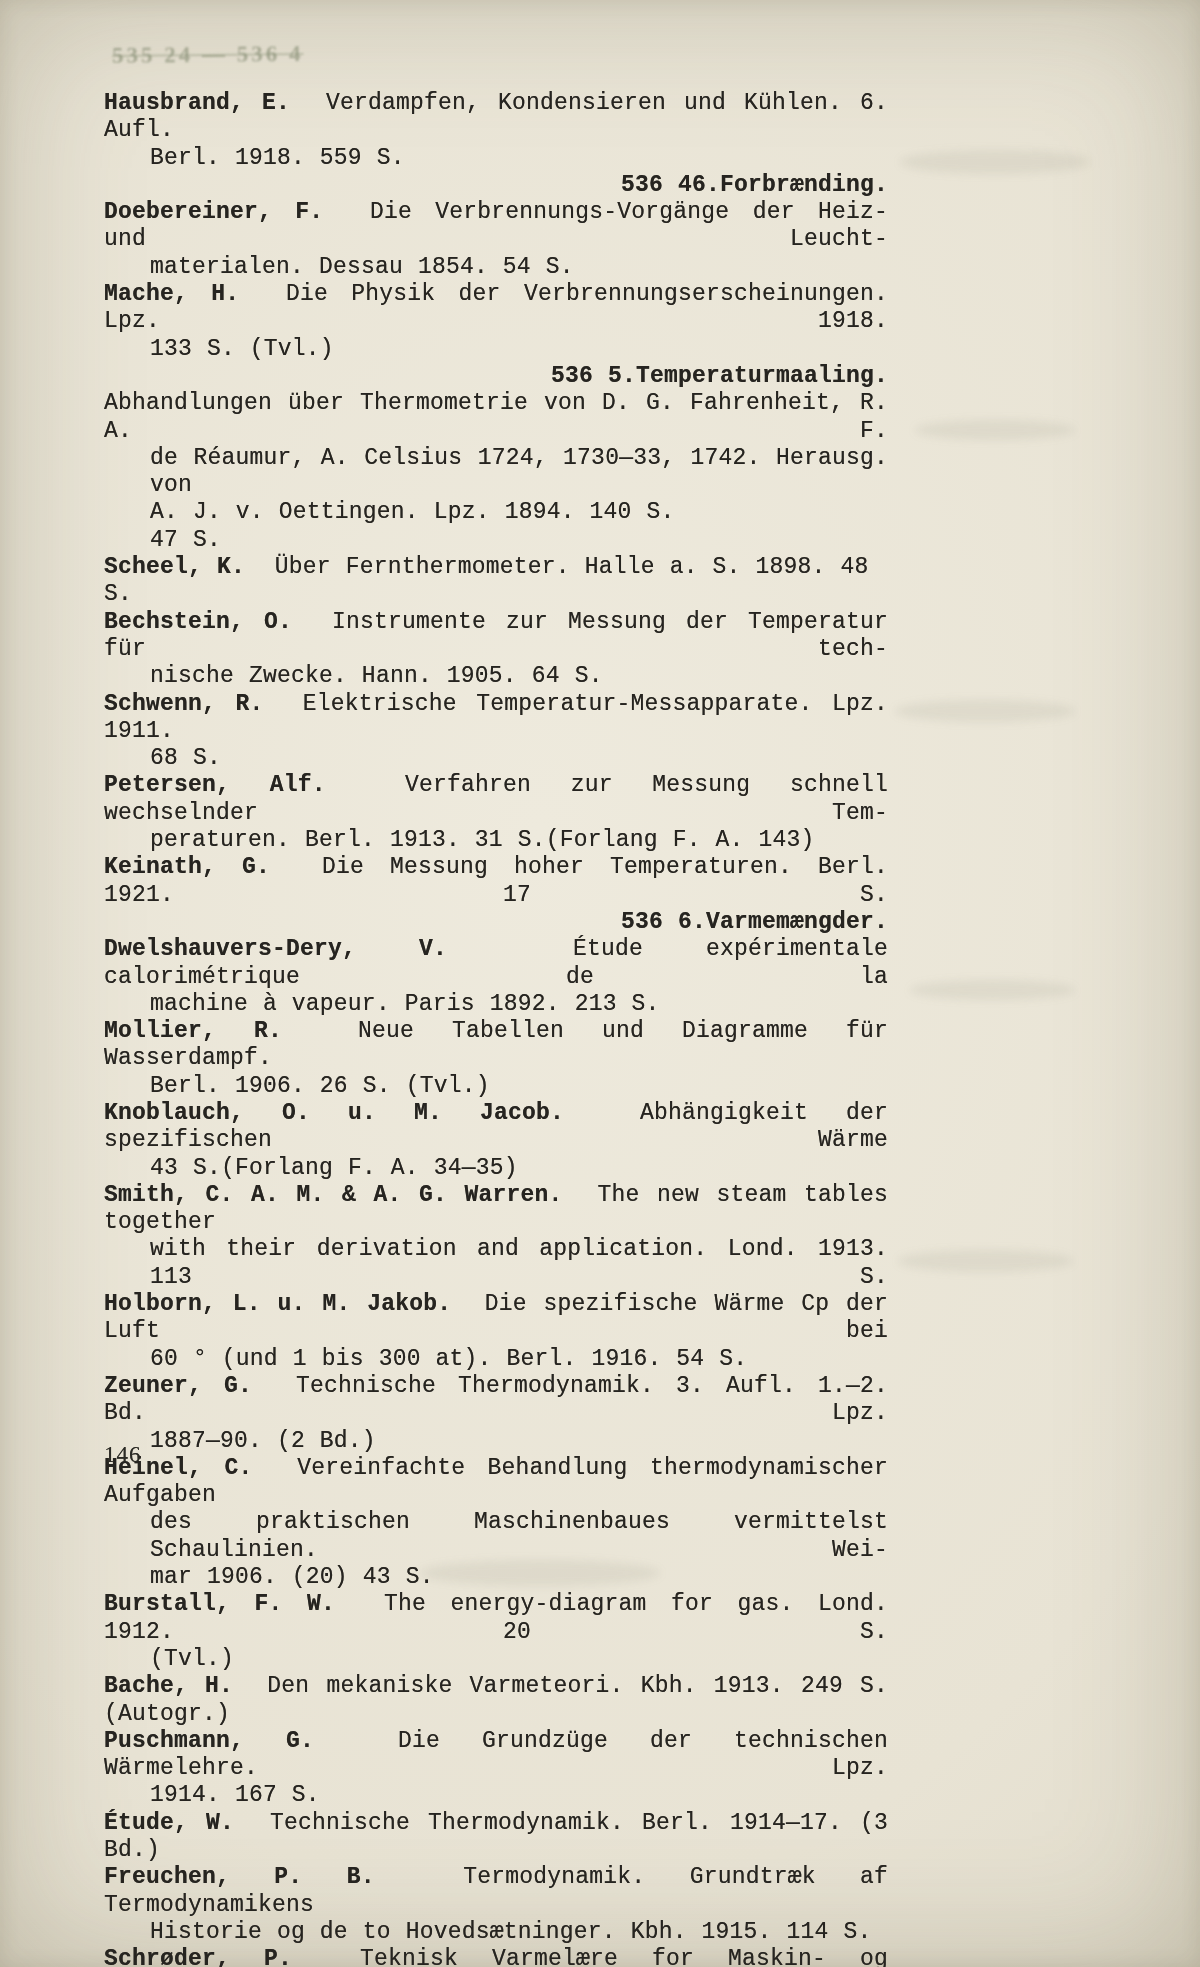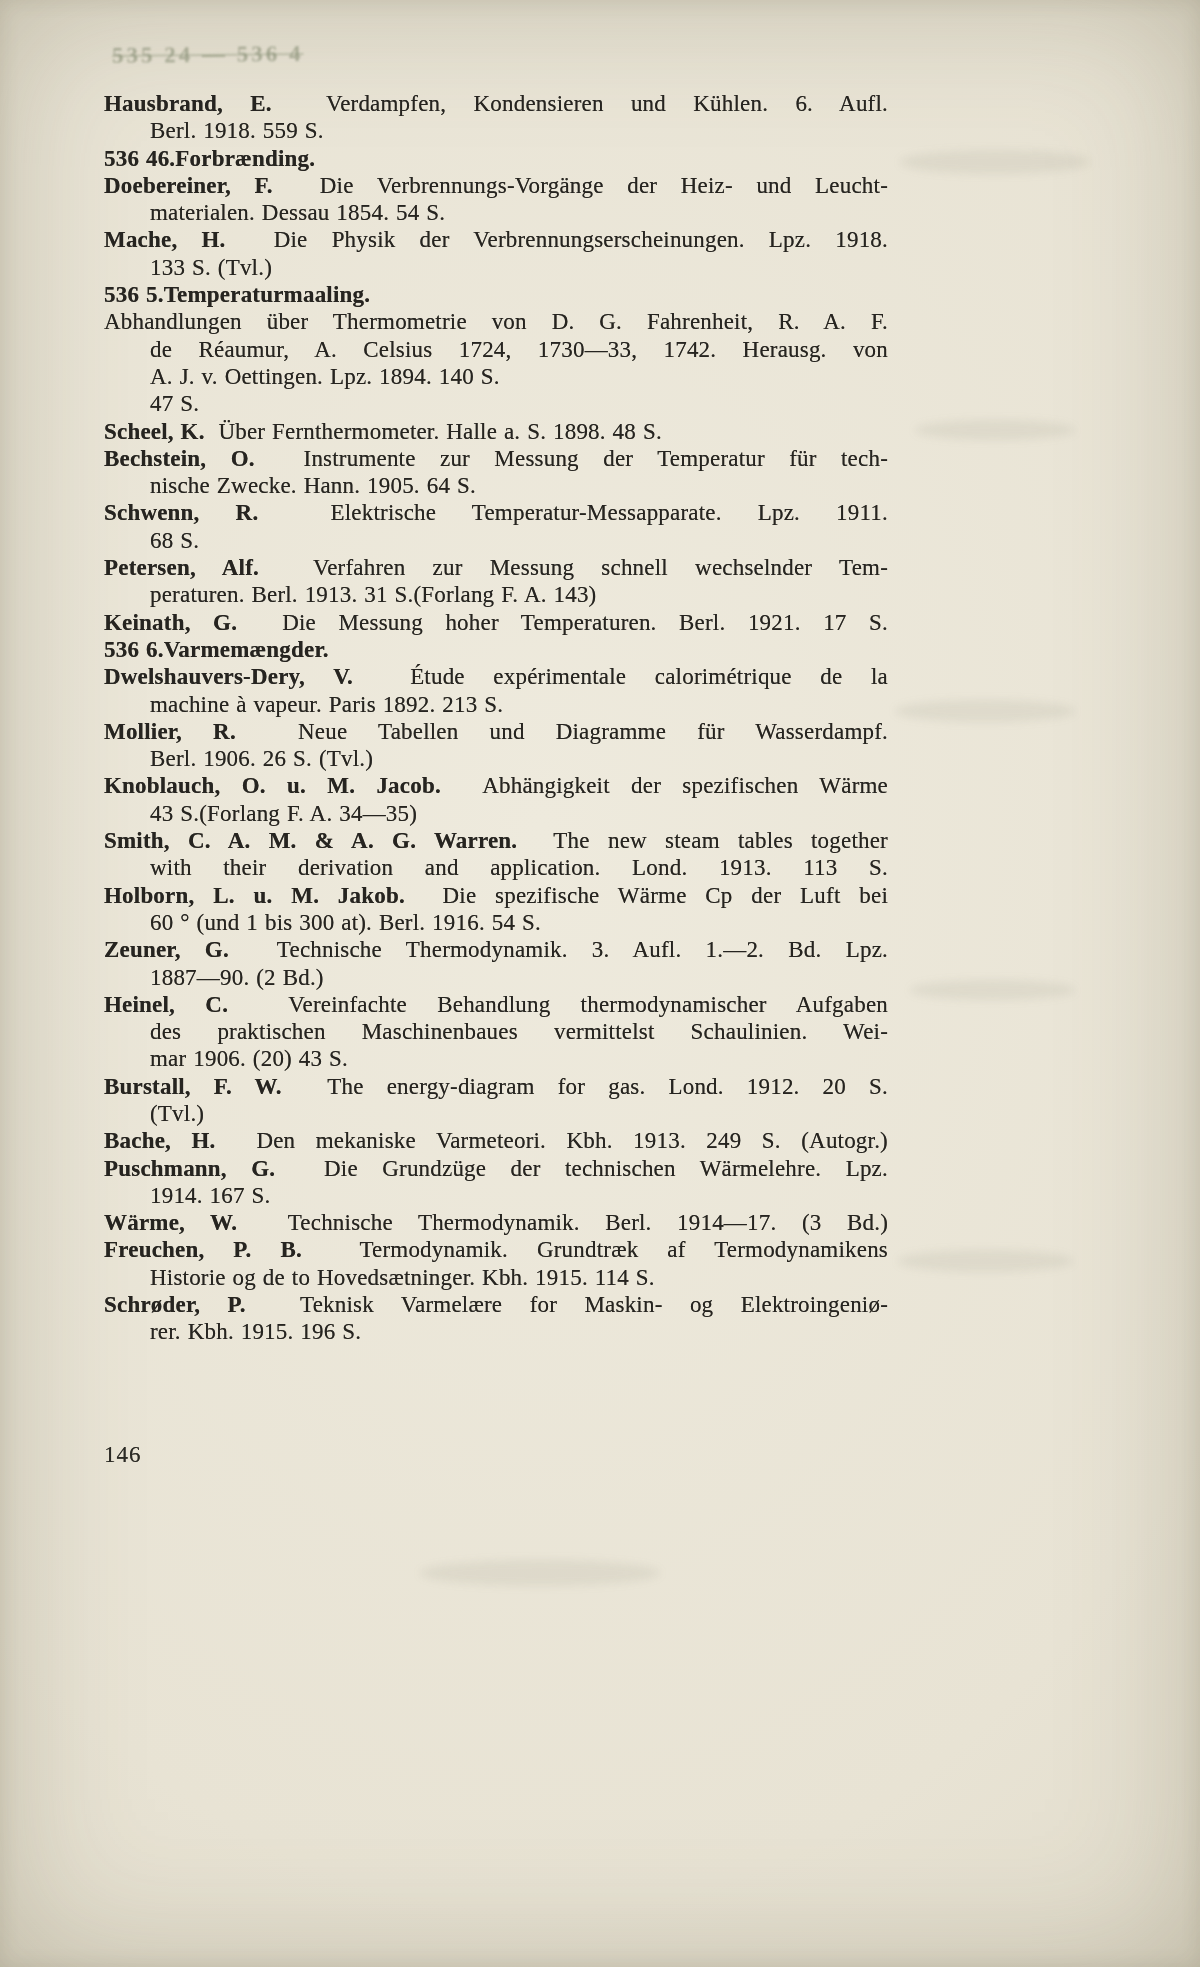--- a/index.html
+++ b/index.html
@@ -31,26 +31,26 @@
     border-radius: 50%;
   }
   .text-block {
     position: absolute; left: 104px; top: 90px; width: 784px;
     color: #262420;
     font-size: 23px; line-height: 27.3px;
     letter-spacing: .2px;
     word-spacing: .04em;
     text-shadow: 0 0 .5px rgba(42,40,33,.65);
   }
-  .line { min-height: 27.3px; }
+  .line { min-height: 27.3px; font-family: Liberation Mono, monospace; }
   .line.fill { text-align: justify; text-align-last: justify; }
   .line.indent { padding-left: 46px; }
   .line.has-right { display: flex; }
   .bold, .section-code, .section-title { font-weight: 700; }
-  .section-row { display: flex; justify-content: flex-start; }
+  .section-row { display: flex; justify-content: flex-end; }
   .right-note { white-space: nowrap; }
   .page-number {
     position: absolute; top: 1442px; left: 104px; width: 784px;
     text-align: left;
     font-size: 23px; color: #2b2a25;
     letter-spacing: 1px;
     text-shadow: 0 0 .5px rgba(42,40,33,.65);
     font-family: "Liberation Serif", "DejaVu Serif", serif;
   }
 </style>
@@ -159,21 +159,21 @@
         <div class="line indent"><span class="line-left"><span>(Tvl.)</span></span></div>
       </div>
       <div class="entry">
         <div class="line fill"><span class="line-left"><span class="bold">Bache, H.</span>&nbsp; <span>Den mekaniske Varmeteori. Kbh. 1913. 249 S. (Autogr.)</span></span></div>
       </div>
       <div class="entry">
         <div class="line fill"><span class="line-left"><span class="bold">Puschmann, G.</span>&nbsp; <span>Die Grundzüge der technischen Wärmelehre. Lpz.</span></span></div>
         <div class="line indent"><span class="line-left"><span>1914. 167 S.</span></span></div>
       </div>
       <div class="entry">
-        <div class="line fill"><span class="line-left"><span class="bold">Wärme, W.</span>&nbsp; <span>Technische Thermodynamik. Berl. 1914—17. (3 Bd.)</span></span></div>
+        <div class="line fill"><span class="line-left"><span class="bold">Étude, W.</span>&nbsp; <span>Technische Thermodynamik. Berl. 1914—17. (3 Bd.)</span></span></div>
       </div>
       <div class="entry">
         <div class="line fill"><span class="line-left"><span class="bold">Freuchen, P. B.</span>&nbsp; <span>Termodynamik. Grundtræk af Termodynamikens</span></span></div>
         <div class="line indent"><span class="line-left"><span>Historie og de to Hovedsætninger. Kbh. 1915. 114 S.</span></span></div>
       </div>
       <div class="entry">
         <div class="line fill"><span class="line-left"><span class="bold">Schrøder, P.</span>&nbsp; <span>Teknisk Varmelære for Maskin- og Elektroingeniø-</span></span></div>
         <div class="line indent"><span class="line-left"><span>rer. Kbh. 1915. 196 S.</span></span></div>
       </div>
     </div>

